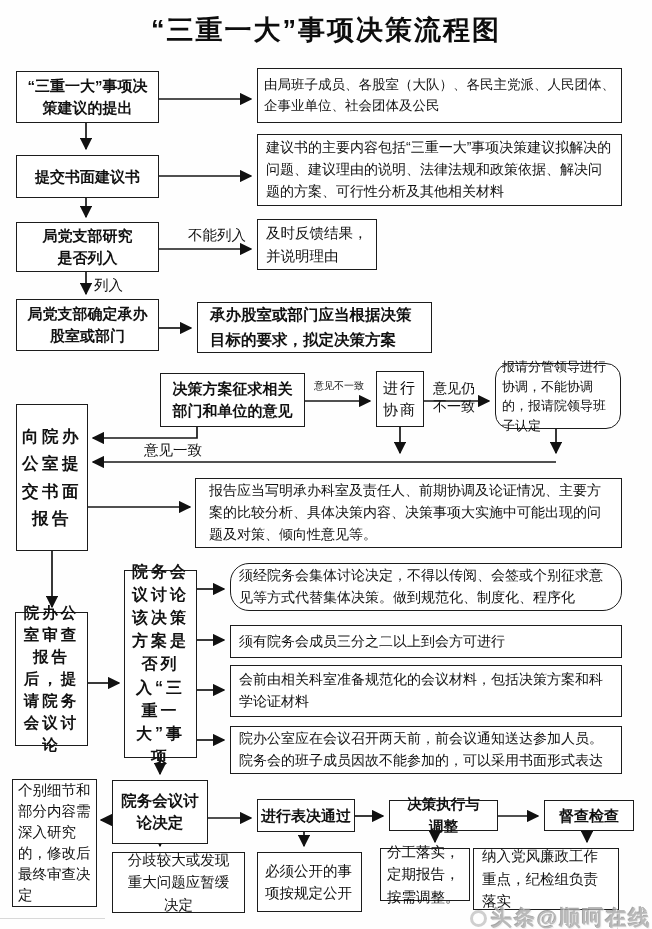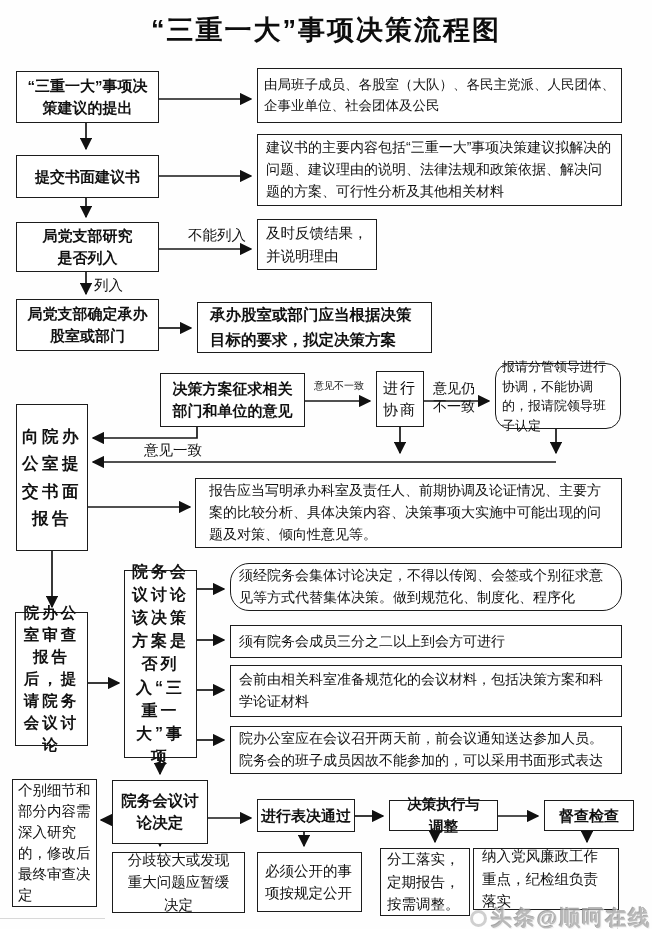--- a/index.html
+++ b/index.html
@@ -93,21 +93,21 @@
   <div class="box desc" style="left:230px;top:726px;width:392px;height:48px;padding:2px 8px;">院办公室应在会议召开两天前，前会议通知送达参加人员。院务会的班子成员因故不能参加的，可以采用书面形式表达</div>
 
   <div class="box desc" style="left:12px;top:779px;width:85px;height:128px;padding:3px 5px;font-size:14.5px;line-height:1.45;">个别细节和部分内容需深入研究的，修改后最终审查决定</div>
   <div class="box bold" style="left:112px;top:780px;width:96px;height:64px;padding:0 5px;font-size:15.5px;">院务会议讨论决定</div>
   <div class="box bold" style="left:257px;top:799px;width:98px;height:33px;">进行表决通过</div>
   <div class="box bold" style="left:389px;top:800px;width:109px;height:31px;padding:0 16px;font-size:14.5px;">决策执行与调整</div>
   <div class="box bold" style="left:544px;top:800px;width:90px;height:31px;">督查检查</div>
 
   <div class="box desc" style="left:112px;top:852px;width:133px;height:61px;padding:2px 12px;font-size:14.5px;text-align:center;">分歧较大或发现重大问题应暂缓决定</div>
   <div class="box desc" style="left:257px;top:852px;width:105px;height:60px;padding:2px 7px;font-size:14.5px;">必须公开的事项按规定公开</div>
-  <div class="box desc" style="left:380px;top:848px;width:90px;height:68px;padding:2px 6px;font-size:14.5px;">分工落实，定期报告，按需调整。</div>
+  <div class="box desc" style="left:380px;top:848px;width:90px;height:53px;padding:2px 6px;font-size:14.5px;">分工落实，定期报告，按需调整。</div>
   <div class="box desc" style="left:473px;top:848px;width:146px;height:62px;padding:2px 8px;font-size:14.5px;">纳入党风廉政工作重点，纪检组负责落实</div>
 
   <div class="lbl" style="left:178px;top:226px;width:78px;">不能列入</div>
   <div class="lbl" style="left:94px;top:276px;width:44px;text-align:left;">列入</div>
   <div class="lbl" style="left:314px;top:379px;width:50px;font-size:10px;">意见不一致</div>
   <div class="lbl" style="left:428px;top:379px;width:52px;font-size:14px;">意见仍不一致</div>
   <div class="lbl" style="left:138px;top:441px;width:70px;">意见一致</div>
 
   <div class="artifact" style="left:0;top:918px;width:105px;height:1px;"></div>
   <div class="artifact" style="left:617px;top:900px;width:1px;height:29px;"></div>

